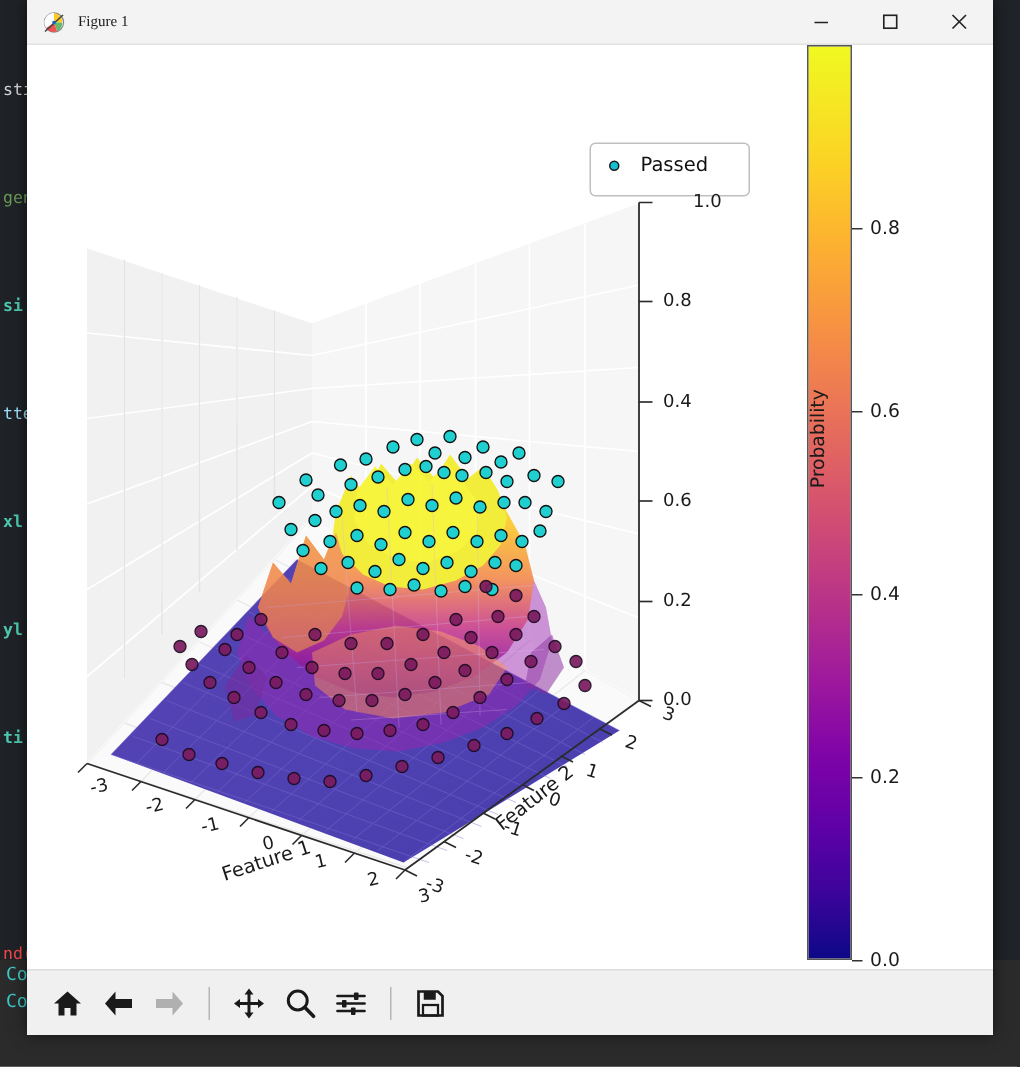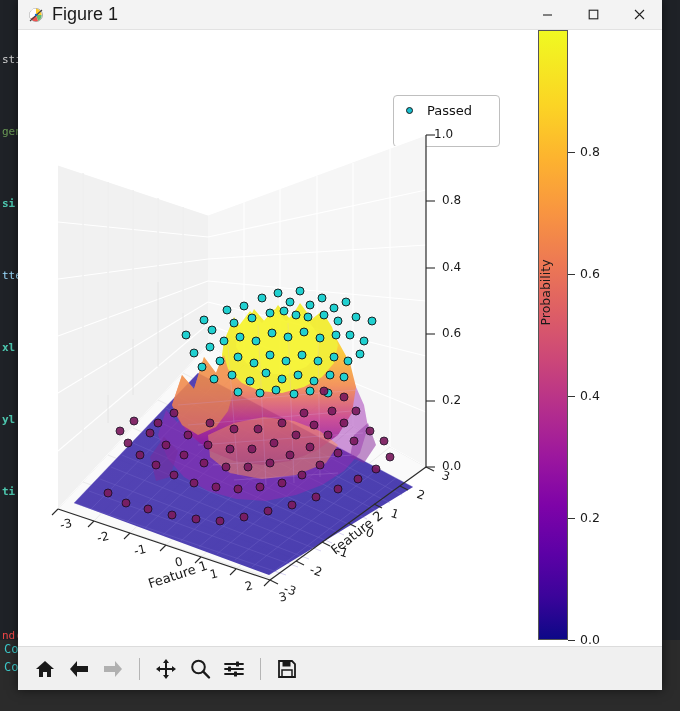--- a/index.html
+++ b/index.html
@@ -57,22 +57,22 @@
     height: 30px; background: #f3f3f3;
     display: flex; align-items: center;
     border-bottom: 1px solid #e2e2e2;
     flex: 0 0 30px;
   }
   #app-icon {
     width: 16px; height: 16px; margin-left: 10px; margin-right: 8px;
     position: relative; flex: 0 0 16px;
   }
   #title-text {
-    font-family: Liberation Sans, sans-serif;
-    font-size: 18px; color: #1a1a1a; flex: 1 1 auto;
+    font-family: Liberation Serif, serif;
+    font-size: 10px; color: #1a1a1a; flex: 1 1 auto;
   }
   .winbtn {
     width: 46px; height: 30px;
     display: flex; align-items: center; justify-content: center;
     font-size: 13px; color: #222;
   }
   .winbtn svg { display: block; }
 
   
   #canvas {
@@ -81,21 +81,21 @@
   #plot-title {
     position: absolute; left: 0; top: 36px; width: 500px;
     text-align: center;
     font-size: 16.5px; color: #111;
     font-family: "DejaVu Sans", sans-serif;
   }
 
   
   #legend {
     position: absolute; left: 375px; top: 65px;
-    width: 107px; height: 52px;
+    width: 107px; height: 36px;
     border: 1px solid #bfbfbf; border-radius: 4px;
     background: #fff;
     padding: 5px 0 0 0;
   }
   .legend-row { display: flex; align-items: center; height: 19px; padding-left: 12px; }
   .legend-dot {
     width: 7px; height: 7px; border-radius: 50%;
     border: 1px solid #1a1a1a; margin-right: 14px; flex: 0 0 7px;
   }
   .legend-label { font-size: 13px; color: #111; }
@@ -595,21 +595,21 @@
 
       <div class="tickl" style="left:246px; top:478px; transform:rotate(18deg)">-3</div>
       <div class="tickl" style="left:272px; top:459px; transform:rotate(18deg)">-2</div>
       <div class="tickl" style="left:298px; top:440px; transform:rotate(18deg)">-1</div>
       <div class="tickl" style="left:328px; top:421px; transform:rotate(18deg)">0</div>
       <div class="tickl" style="left:353px; top:402px; transform:rotate(18deg)">1</div>
       <div class="tickl" style="left:379px; top:383px; transform:rotate(18deg)">2</div>
       <div class="tickl" style="left:404px; top:364px; transform:rotate(18deg)">3</div>
       <div class="axlabel" style="left:288px; top:420px; transform:rotate(-38deg); font-size:13px">Feature 2</div>
 
-      <div class="tickl" style="left:396px; top:22px">1.0</div>
+      <div class="tickl" style="left:424px; top:22px">1.0</div>
       <div class="tickl" style="left:404px; top:88px">0.8</div>
       <div class="tickl" style="left:404px; top:221px">0.6</div>
       <div class="tickl" style="left:404px; top:155px">0.4</div>
       <div class="tickl" style="left:404px; top:288px">0.2</div>
       <div class="tickl" style="left:404px; top:354px">0.0</div>
     </div>
 
     <div id="colorbar-wrap">
       <div id="colorbar"></div>
       <div class="cb-tick" style="top:610px"></div>

